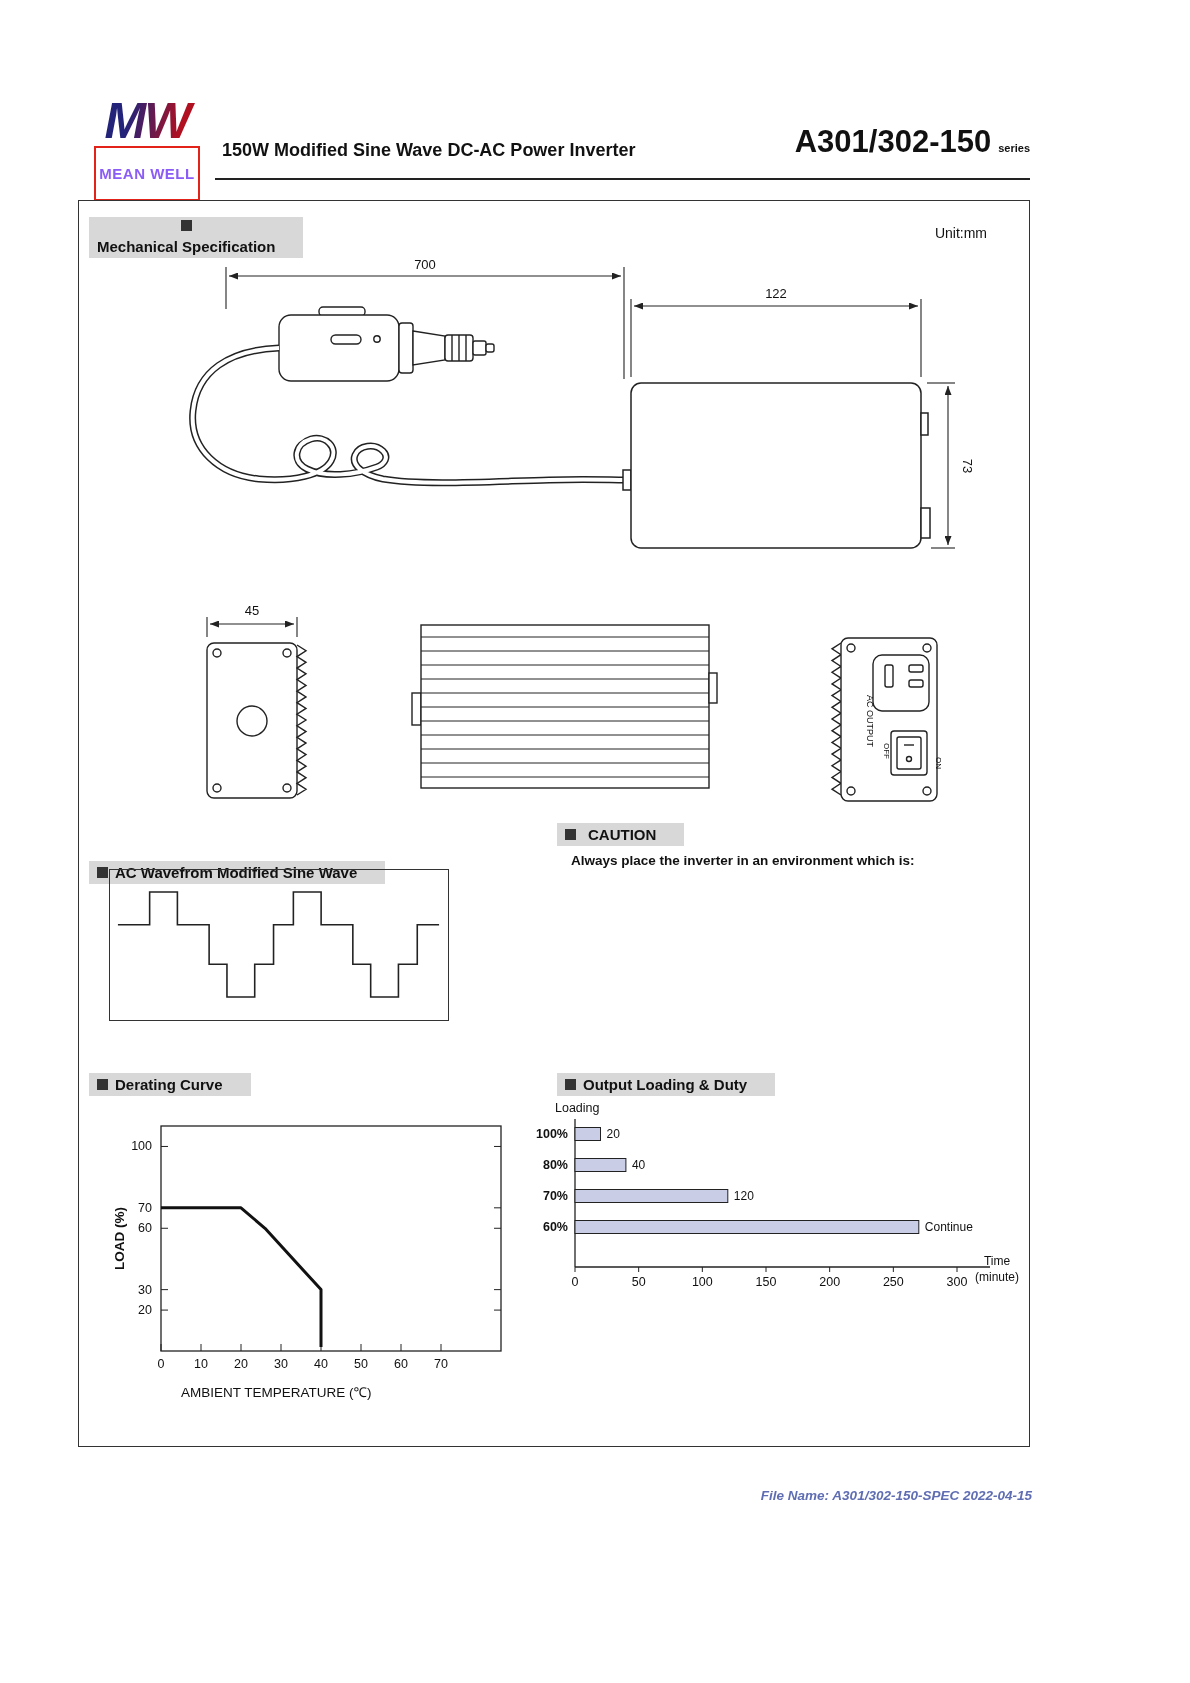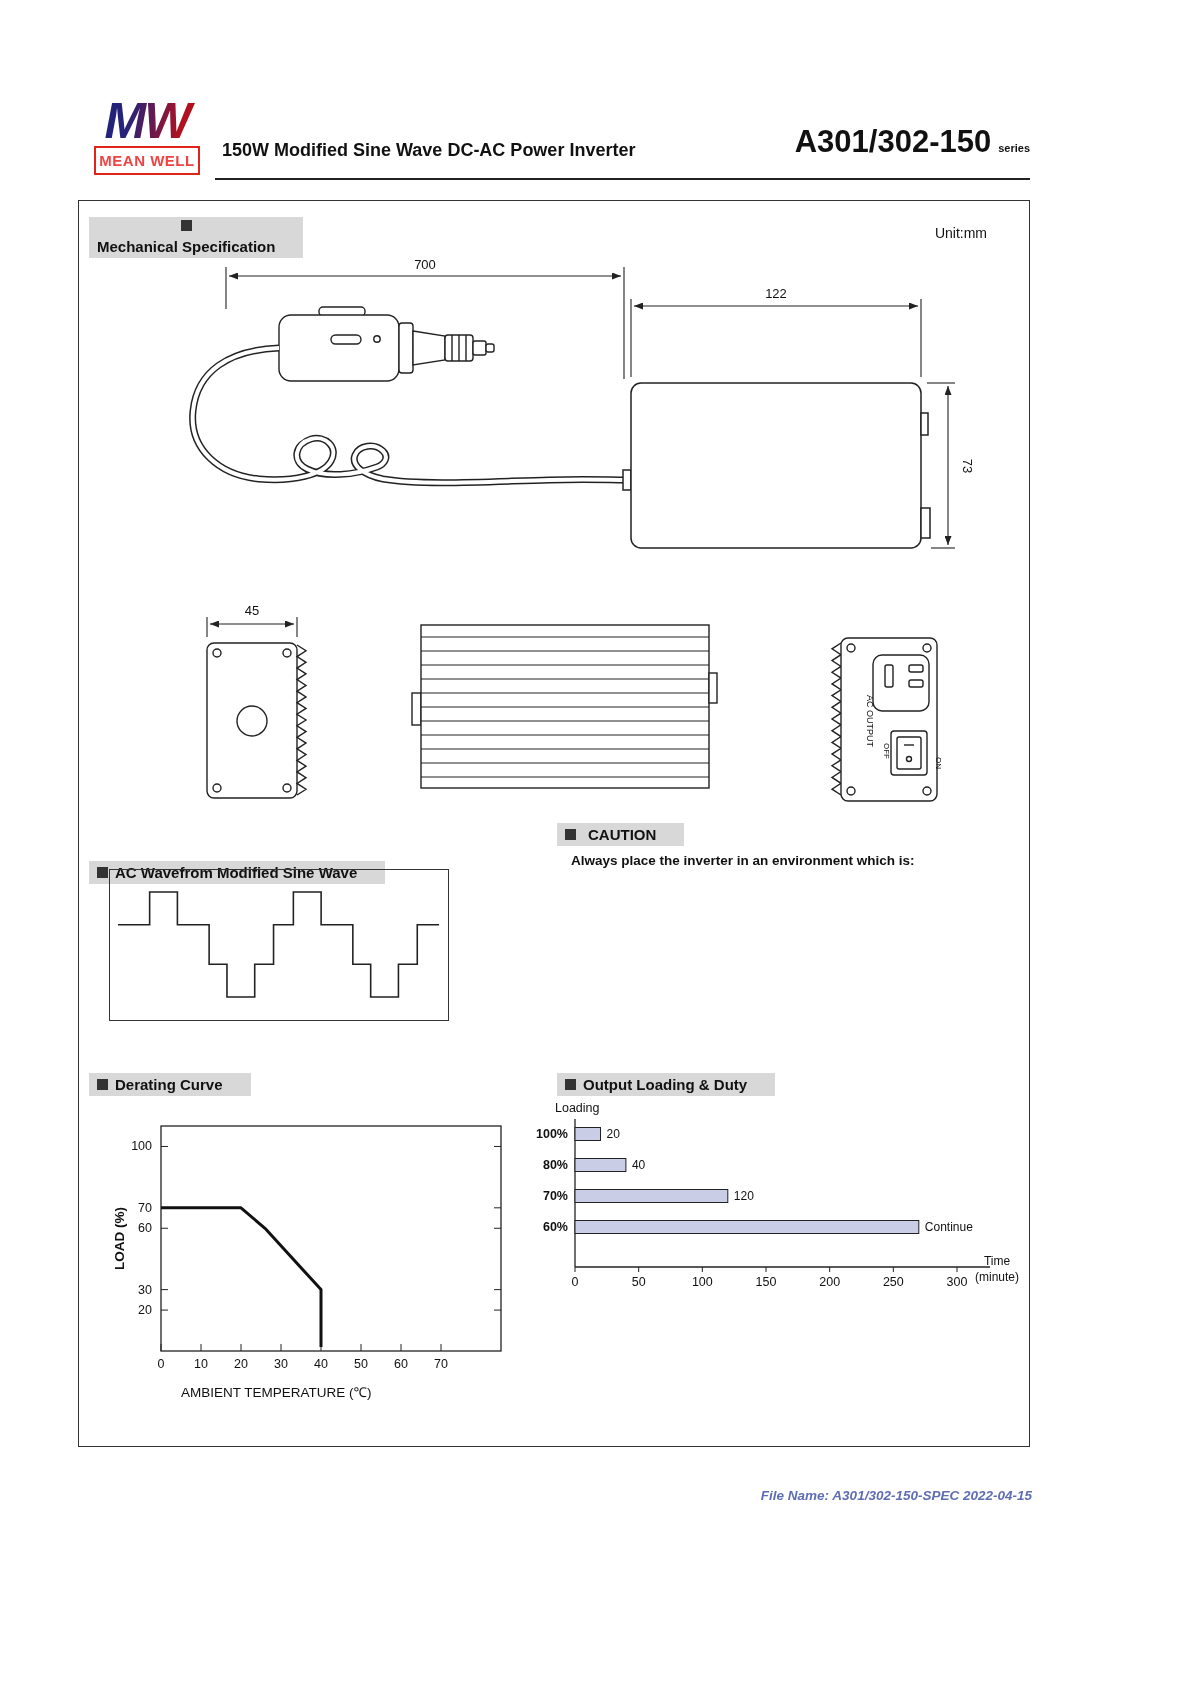--- a/index.html
+++ b/index.html
@@ -4,22 +4,22 @@
 <style>
   html,body{margin:0;padding:0;background:#fff;}
   .page{position:relative;width:1190px;height:1683px;background:#fff;overflow:hidden;
         font-family:"Liberation Sans",sans-serif;color:#111;}
   .abs{position:absolute;}
   
   .logo{position:absolute;left:82px;top:98px;width:130px;text-align:center;}
   .logo-mw{font-style:italic;font-weight:bold;font-size:50px;line-height:.92;
            background:linear-gradient(100deg,#23237a 35%,#b01020 75%);
            -webkit-background-clip:text;background-clip:text;color:transparent;letter-spacing:-2px;}
-  .logo-mean{color:#ef4444;font-weight:bold;font-size:15px;letter-spacing:.5px;
-             border:2px solid #e32219;padding:4px 3px;display:inline-block;margin-top:2px;}
+  .logo-mean{color:#8b5cf6;font-weight:bold;font-size:15px;letter-spacing:.5px;
+             border:2px solid #e32219;padding:17px 3px;display:inline-block;margin-top:2px;}
   .hdr-title{position:absolute;left:222px;top:140px;font-size:18px;font-weight:bold;}
   .hdr-series{position:absolute;left:600px;top:124px;width:430px;text-align:right;white-space:nowrap;}
   .series-big{font-size:31px;font-weight:bold;}
   .series-small{font-size:11px;font-weight:bold;margin-left:7px;}
   .hdr-rule{position:absolute;left:215px;top:178px;width:815px;height:2px;background:#222;}
   
   .content-box{position:absolute;left:78px;top:200px;width:950px;height:1245px;border:1.5px solid #333;}
   .secbar{position:absolute;display:flex;align-items:center;gap:7px;background:#d8d8d8;
           padding:3px 28px 3px 8px;font-weight:bold;font-size:15px;white-space:nowrap;}
   .sq{width:11px;height:11px;background:#333;flex:0 0 auto;}

